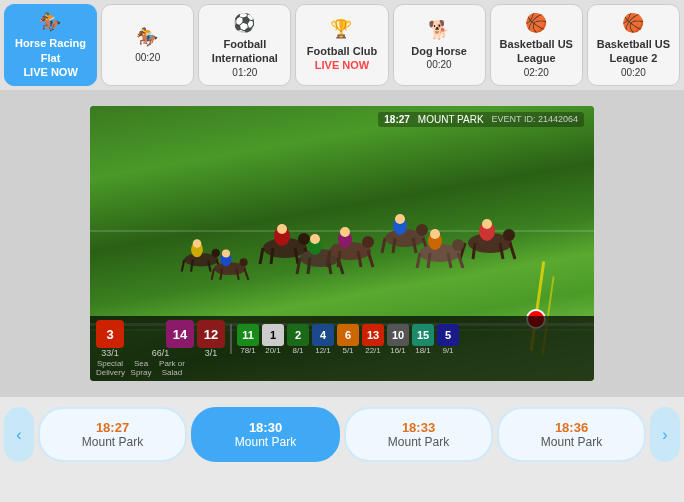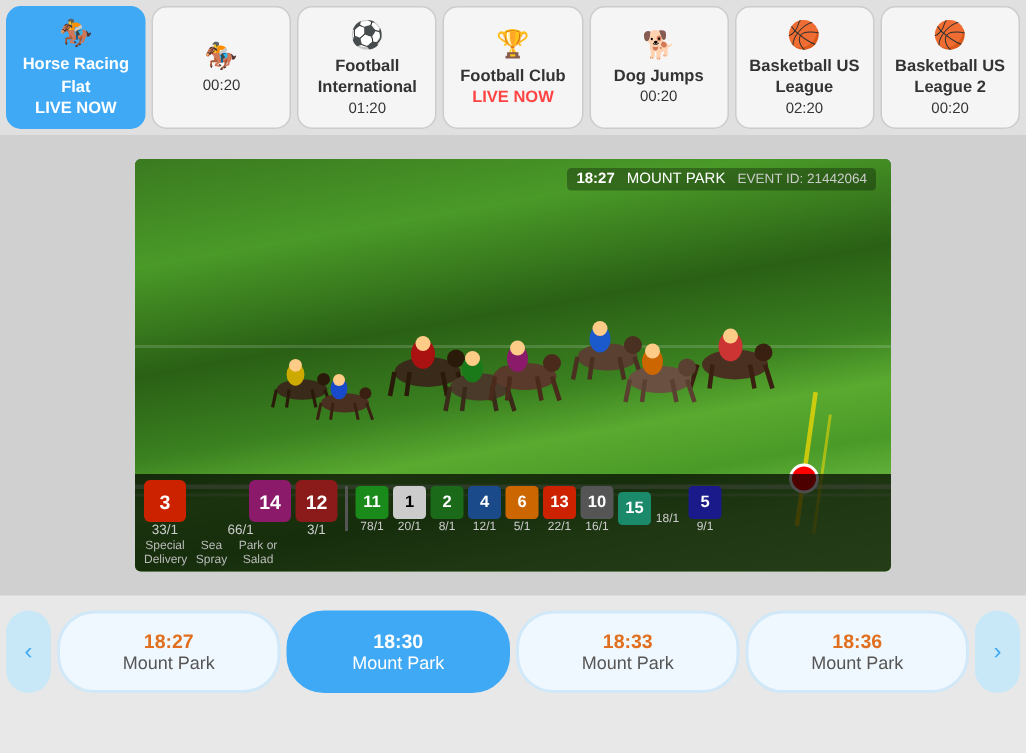--- a/index.html
+++ b/index.html
@@ -321,21 +321,21 @@
   </div>
 
   <div class="nav-item">
     <span class="nav-icon">🏆</span>
     <span class="nav-label">Football Club</span>
     <span class="live-badge">LIVE NOW</span>
   </div>
 
   <div class="nav-item">
     <span class="nav-icon">🐕</span>
-    <span class="nav-label">Dog Jumps</span>
+    <span class="nav-label">Dog Horse</span>
     <span class="nav-time">00:20</span>
   </div>
 
   <div class="nav-item">
     <span class="nav-icon">🏀</span>
     <span class="nav-label">Basketball US League</span>
     <span class="nav-time">02:20</span>
   </div>
 
   <div class="nav-item">
@@ -492,21 +492,21 @@
           <div class="score-odds-sm">5/1</div>
         </div>
         <div style="display:flex;flex-direction:column;align-items:center;">
           <div class="score-num-sm red-sm">13</div>
           <div class="score-odds-sm">22/1</div>
         </div>
         <div style="display:flex;flex-direction:column;align-items:center;">
           <div class="score-num-sm gray">10</div>
           <div class="score-odds-sm">16/1</div>
         </div>
-        <div style="display:flex;flex-direction:row;align-items:flex-end;">
+        <div style="display:flex;flex-direction:column;align-items:center;">
           <div class="score-num-sm teal">15</div>
           <div class="score-odds-sm">18/1</div>
         </div>
         <div style="display:flex;flex-direction:column;align-items:center;">
           <div class="score-num-sm dark-blue">5</div>
           <div class="score-odds-sm">9/1</div>
         </div>
       </div>
 
       <div class="score-names">

